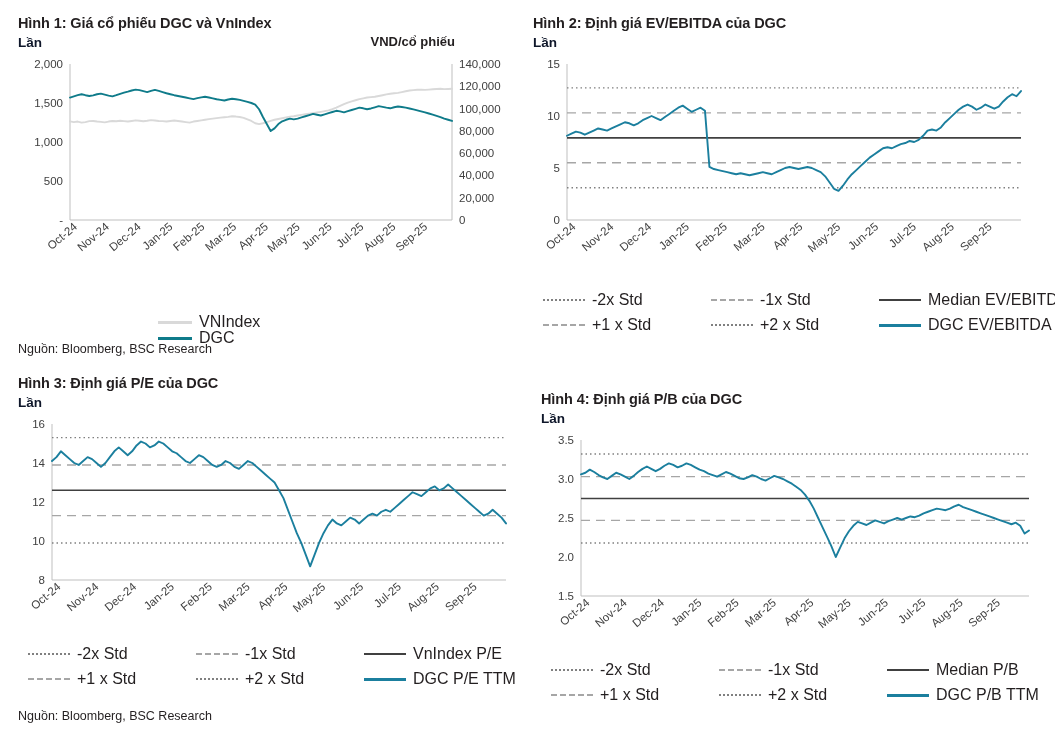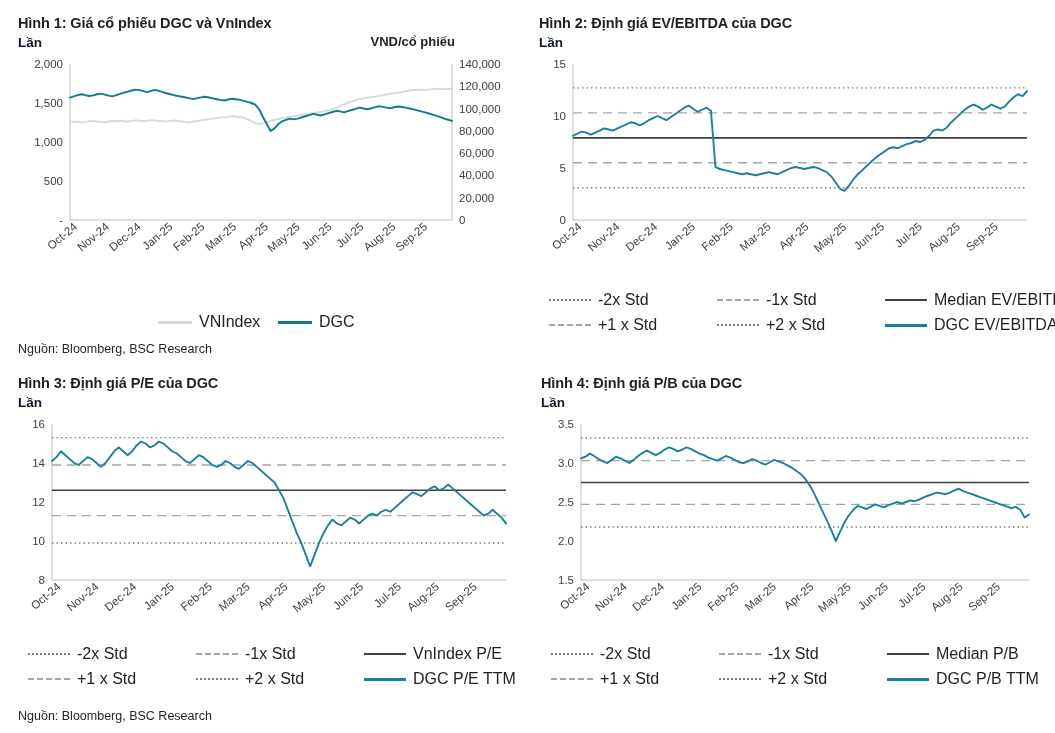--- a/index.html
+++ b/index.html
@@ -131,38 +131,38 @@
             <text x="250.95833333333334" y="176" font-size="11.5" fill="#404040" text-anchor="end" transform="rotate(-40 250.95833333333334 176)">Apr-25</text>
             <text x="282.79166666666663" y="176" font-size="11.5" fill="#404040" text-anchor="end" transform="rotate(-40 282.79166666666663 176)">May-25</text>
             <text x="314.625" y="176" font-size="11.5" fill="#404040" text-anchor="end" transform="rotate(-40 314.625 176)">Jun-25</text>
             <text x="346.4583333333333" y="176" font-size="11.5" fill="#404040" text-anchor="end" transform="rotate(-40 346.4583333333333 176)">Jul-25</text>
             <text x="378.2916666666667" y="176" font-size="11.5" fill="#404040" text-anchor="end" transform="rotate(-40 378.2916666666667 176)">Aug-25</text>
             <text x="410.125" y="176" font-size="11.5" fill="#404040" text-anchor="end" transform="rotate(-40 410.125 176)">Sep-25</text>
           </svg>
       </div>
       <div class="legend" style="left:140px; top:300px;">
         <div class="legend-row" id="legend-1">
-            <div class="legend-row" style="margin-bottom:4px;">
+            <div class="legend-row" style="margin-bottom:4px;flex-direction:column;">
               <div class="legend-item" style="width:120px;">
                 <span class="swatch" style="width:34px;border-top:3px solid #d9d9d9;"></span>
                 <span class="lgd-text">VNIndex</span>
               </div>
               <div class="legend-item" style="width:120px;">
                 <span class="swatch" style="width:34px;border-top:3px solid #0f7b8a;"></span>
                 <span class="lgd-text">DGC</span>
               </div>
             </div>
           </div>
       </div>
     </div>
     <div class="source">Nguồn: Bloomberg, BSC Research</div>
   </div>
 
   <div class="panel">
-    <div class="panel-inner" style="left:12px;">
+    <div class="panel-inner" style="left:6px;">
       <div class="fig-title">Hình 2: Định giá EV/EBITDA của DGC</div>
       <div class="unit-label">Lần</div>
       <div class="chart-area">
         <svg id="svg-2" width="500" height="230" viewBox="0 0 500 230">
             <text x="27" y="172" text-anchor="end" font-size="11.5" fill="#404040">0</text>
             <text x="27" y="120.00000000000001" text-anchor="end" font-size="11.5" fill="#404040">5</text>
             <text x="27" y="68" text-anchor="end" font-size="11.5" fill="#404040">10</text>
             <text x="27" y="16" text-anchor="end" font-size="11.5" fill="#404040">15</text>
             <line x1="34" y1="12" x2="34" y2="168" stroke="#bfbfbf" stroke-width="1"></line>
             <line x1="34" y1="168" x2="488" y2="168" stroke="#bfbfbf" stroke-width="1"></line>
@@ -285,21 +285,21 @@
                 <span class="lgd-text">DGC P/E TTM</span>
               </div>
             </div>
           </div>
       </div>
     </div>
     <div class="source">Nguồn: Bloomberg, BSC Research</div>
   </div>
 
   <div class="panel">
-    <div class="panel-inner" style="left:14px; top:8px;">
+    <div class="panel-inner" style="left:14px; top:24px;">
       <div class="fig-title">Hình 4: Định giá P/B của DGC</div>
       <div class="unit-label">Lần</div>
       <div class="chart-area">
         <svg id="svg-4" width="500" height="230" viewBox="0 0 500 230">
             <text x="33" y="172" text-anchor="end" font-size="11.5" fill="#404040">1.5</text>
             <text x="33" y="133" text-anchor="end" font-size="11.5" fill="#404040">2.0</text>
             <text x="33" y="94" text-anchor="end" font-size="11.5" fill="#404040">2.5</text>
             <text x="33" y="55" text-anchor="end" font-size="11.5" fill="#404040">3.0</text>
             <text x="33" y="16" text-anchor="end" font-size="11.5" fill="#404040">3.5</text>
             <line x1="40" y1="12" x2="40" y2="168" stroke="#bfbfbf" stroke-width="1"></line>

